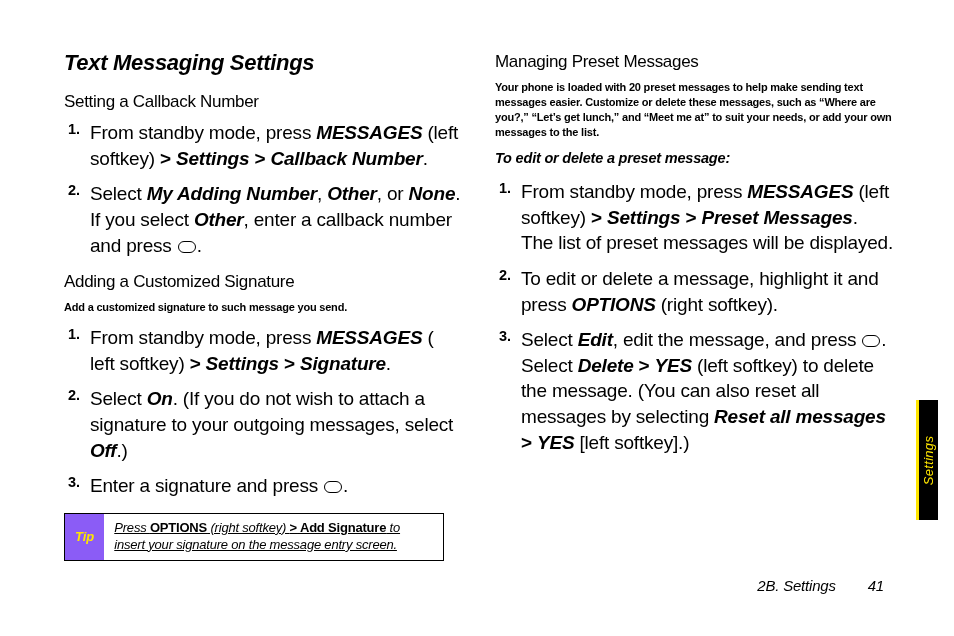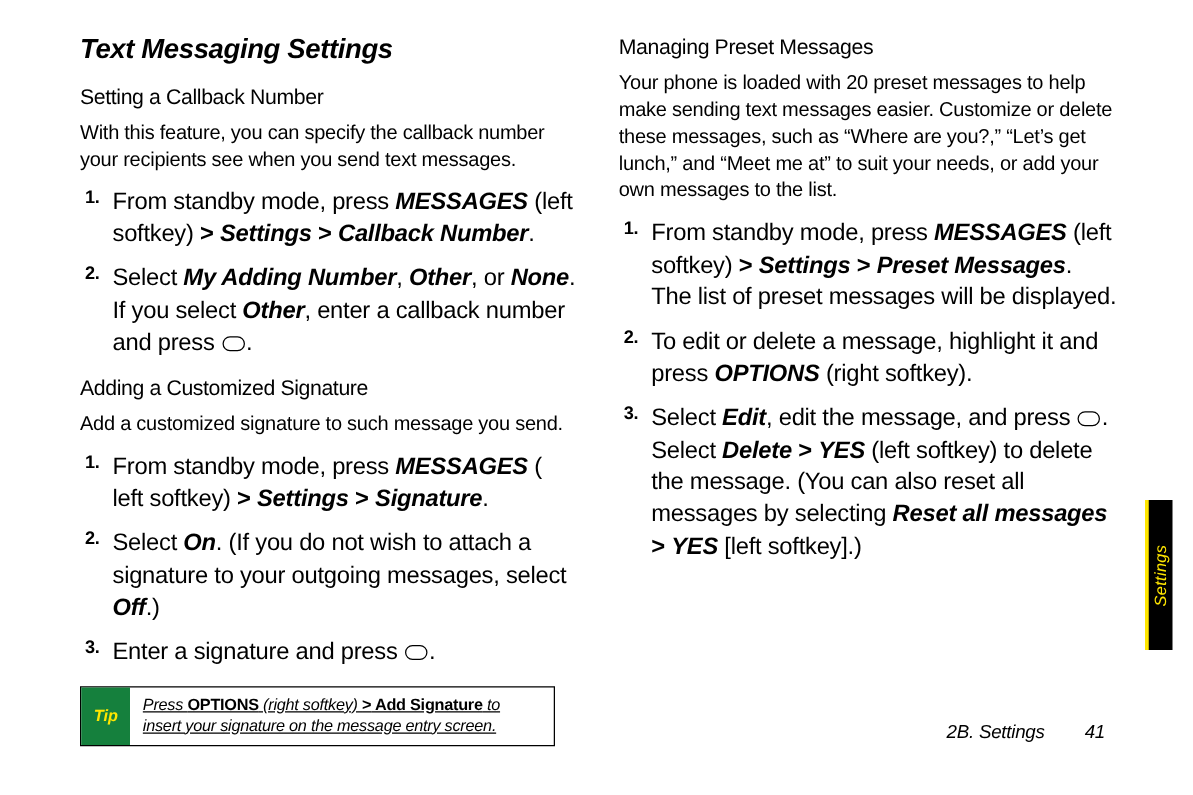--- a/index.html
+++ b/index.html
@@ -1,50 +1,49 @@
 <!DOCTYPE html>
 <html><head>
 <meta charset="utf-8">
 <style>
   * { box-sizing: border-box; margin: 0; padding: 0; }
   html, body { width: 954px; height: 636px; background: #fff; font-family: Arial, Helvetica, sans-serif; color: #000; }
-  .page { position: relative; width: 954px; height: 612px; padding: 26px 60px 40px 64px; }
+  .page { position: relative; width: 954px; height: 612px; padding: 50px 60px 40px 64px; }
   .cols { display: flex; gap: 32px; }
   .col { flex: 1; min-width: 0; }
   h1 { font-size: 22px; font-style: italic; font-weight: 600; letter-spacing: -0.3px; margin-bottom: 16px; }
   h2 { font-size: 17px; font-weight: 400; letter-spacing: -0.3px; margin: 12px 0 8px 0; }
-  p { font-size: 16px; line-height: 1.35; letter-spacing: -0.2px; margin-bottom: 10px; }
+  p { font-size: 11px; line-height: 1.35; letter-spacing: -0.2px; margin-bottom: 10px; font-weight: bold; }
   .preamble { font-style: italic; font-weight: 600; font-size: 14.5px; margin: 10px 0 10px 0; letter-spacing: -0.2px; }
   ol { list-style: none; counter-reset: step; margin: 4px 0 14px 0; }
   ol > li { counter-increment: step; position: relative; padding-left: 26px; font-size: 19px; line-height: 1.35; letter-spacing: -0.2px; margin-bottom: 10px; }
   ol > li::before { content: counter(step) "."; position: absolute; left: 4px; top: 0; font-weight: 700; font-size: 14.5px; }
   .b { font-weight: 700; font-style: italic; }
   .gt { font-weight: 700; }
   .okbtn { display: inline-block; width: 18px; height: 12px; border: 1.5px solid #000; border-radius: 9px; vertical-align: -1px; margin: 0 1px; }
   .tipbox { border: 1px solid #000; display: flex; align-items: stretch; margin-top: 6px; width: 380px; }
-  .tiplabel { background: #15803d; color: #ffe600; font-weight: 700; font-style: italic; font-size: 13px; padding: 6px 10px; display: flex; align-items: center; }
+  .tiplabel { background: #8b5cf6; color: #ffe600; font-weight: 700; font-style: italic; font-size: 13px; padding: 6px 10px; display: flex; align-items: center; }
   .tiptext { font-size: 13px; font-style: italic; padding: 6px 10px; line-height: 1.3; letter-spacing: -0.2px; text-decoration: underline; }
   .tiptext .b2 { font-weight: 600; font-style: normal; }
   .tab { position: absolute; right: 16px; top: 400px; width: 22px; height: 120px; background: #000; border-left: 3px solid #ffe600; display: flex; align-items: center; justify-content: center; }
   .tab span { color: #ffe600; font-style: italic; font-size: 13px; transform: rotate(-90deg); white-space: nowrap; letter-spacing: 0.3px; }
   .footer { position: absolute; right: 70px; bottom: 18px; font-style: italic; font-size: 15px; letter-spacing: -0.2px; }
   .footer .pn { font-style: italic; margin-left: 28px; }
   .or { margin: 2px 0; }
 </style>
 </head>
 <body>
 
 <div class="page">
   <div class="cols">
 
     <div class="col">
       <h1>Text Messaging Settings</h1>
 
       <h2>Setting a Callback Number</h2>
-      <p>With this feature, you can specify the callback number your recipients see when you send text messages.</p>
       <ol>
         <li>
           <span>From standby mode, press </span><span class="b">MESSAGES</span><span> (left softkey) </span><span class="gt">&gt;</span><span class="b"> Settings</span><span class="gt"> &gt; </span><span class="b">Callback Number</span><span>.</span>
         </li>
         <li>
           <span>Select </span><span class="b">My Adding Number</span><span>, </span><span class="b">Other</span><span>, or </span><span class="b">None</span><span>. If you select </span><span class="b">Other</span><span>, enter a callback number and press </span><span class="okbtn"></span><span>.</span>
         </li>
       </ol>
 
       <h2>Adding a Customized Signature</h2>
@@ -65,20 +64,21 @@
         <div class="tiplabel">Tip</div>
         <div class="tiptext">
           <span>Press </span><span class="b2">OPTIONS</span><span> (right softkey) </span><span class="b2">&gt;</span><span class="b2"> Add Signature</span><span> to insert your signature on the message entry screen.</span>
         </div>
       </div>
     </div>
 
     <div class="col">
       <h2 style="margin-top:2px">Managing Preset Messages</h2>
       <p>Your phone is loaded with 20 preset messages to help make sending text messages easier. Customize or delete these messages, such as “Where are you?,” “Let’s get lunch,” and “Meet me at” to suit your needs, or add your own messages to the list.</p>
+      <p class="preamble">To edit or delete a preset message:</p>
       <ol>
         <li>
           <span>From standby mode, press </span><span class="b">MESSAGES</span><span> (left softkey) </span><span class="gt">&gt;</span><span class="b"> Settings</span><span class="gt"> &gt; </span><span class="b">Preset Messages</span><span>. The list of preset messages will be displayed.</span>
         </li>
         <li>
           <span>To edit or delete a message, highlight it and press </span><span class="b">OPTIONS</span><span> (right softkey).</span>
         </li>
         <li>
           <span>Select </span><span class="b">Edit</span><span>, edit the message, and press </span><span class="okbtn"></span><span>.</span>
           <span>Select </span><span class="b">Delete</span><span class="gt"> &gt; </span><span class="b">YES</span><span> (left softkey) to delete the message. (You can also reset all messages by selecting </span><span class="b">Reset all messages</span><span class="gt"> &gt; </span><span class="b">YES</span><span> [left softkey].)</span>

